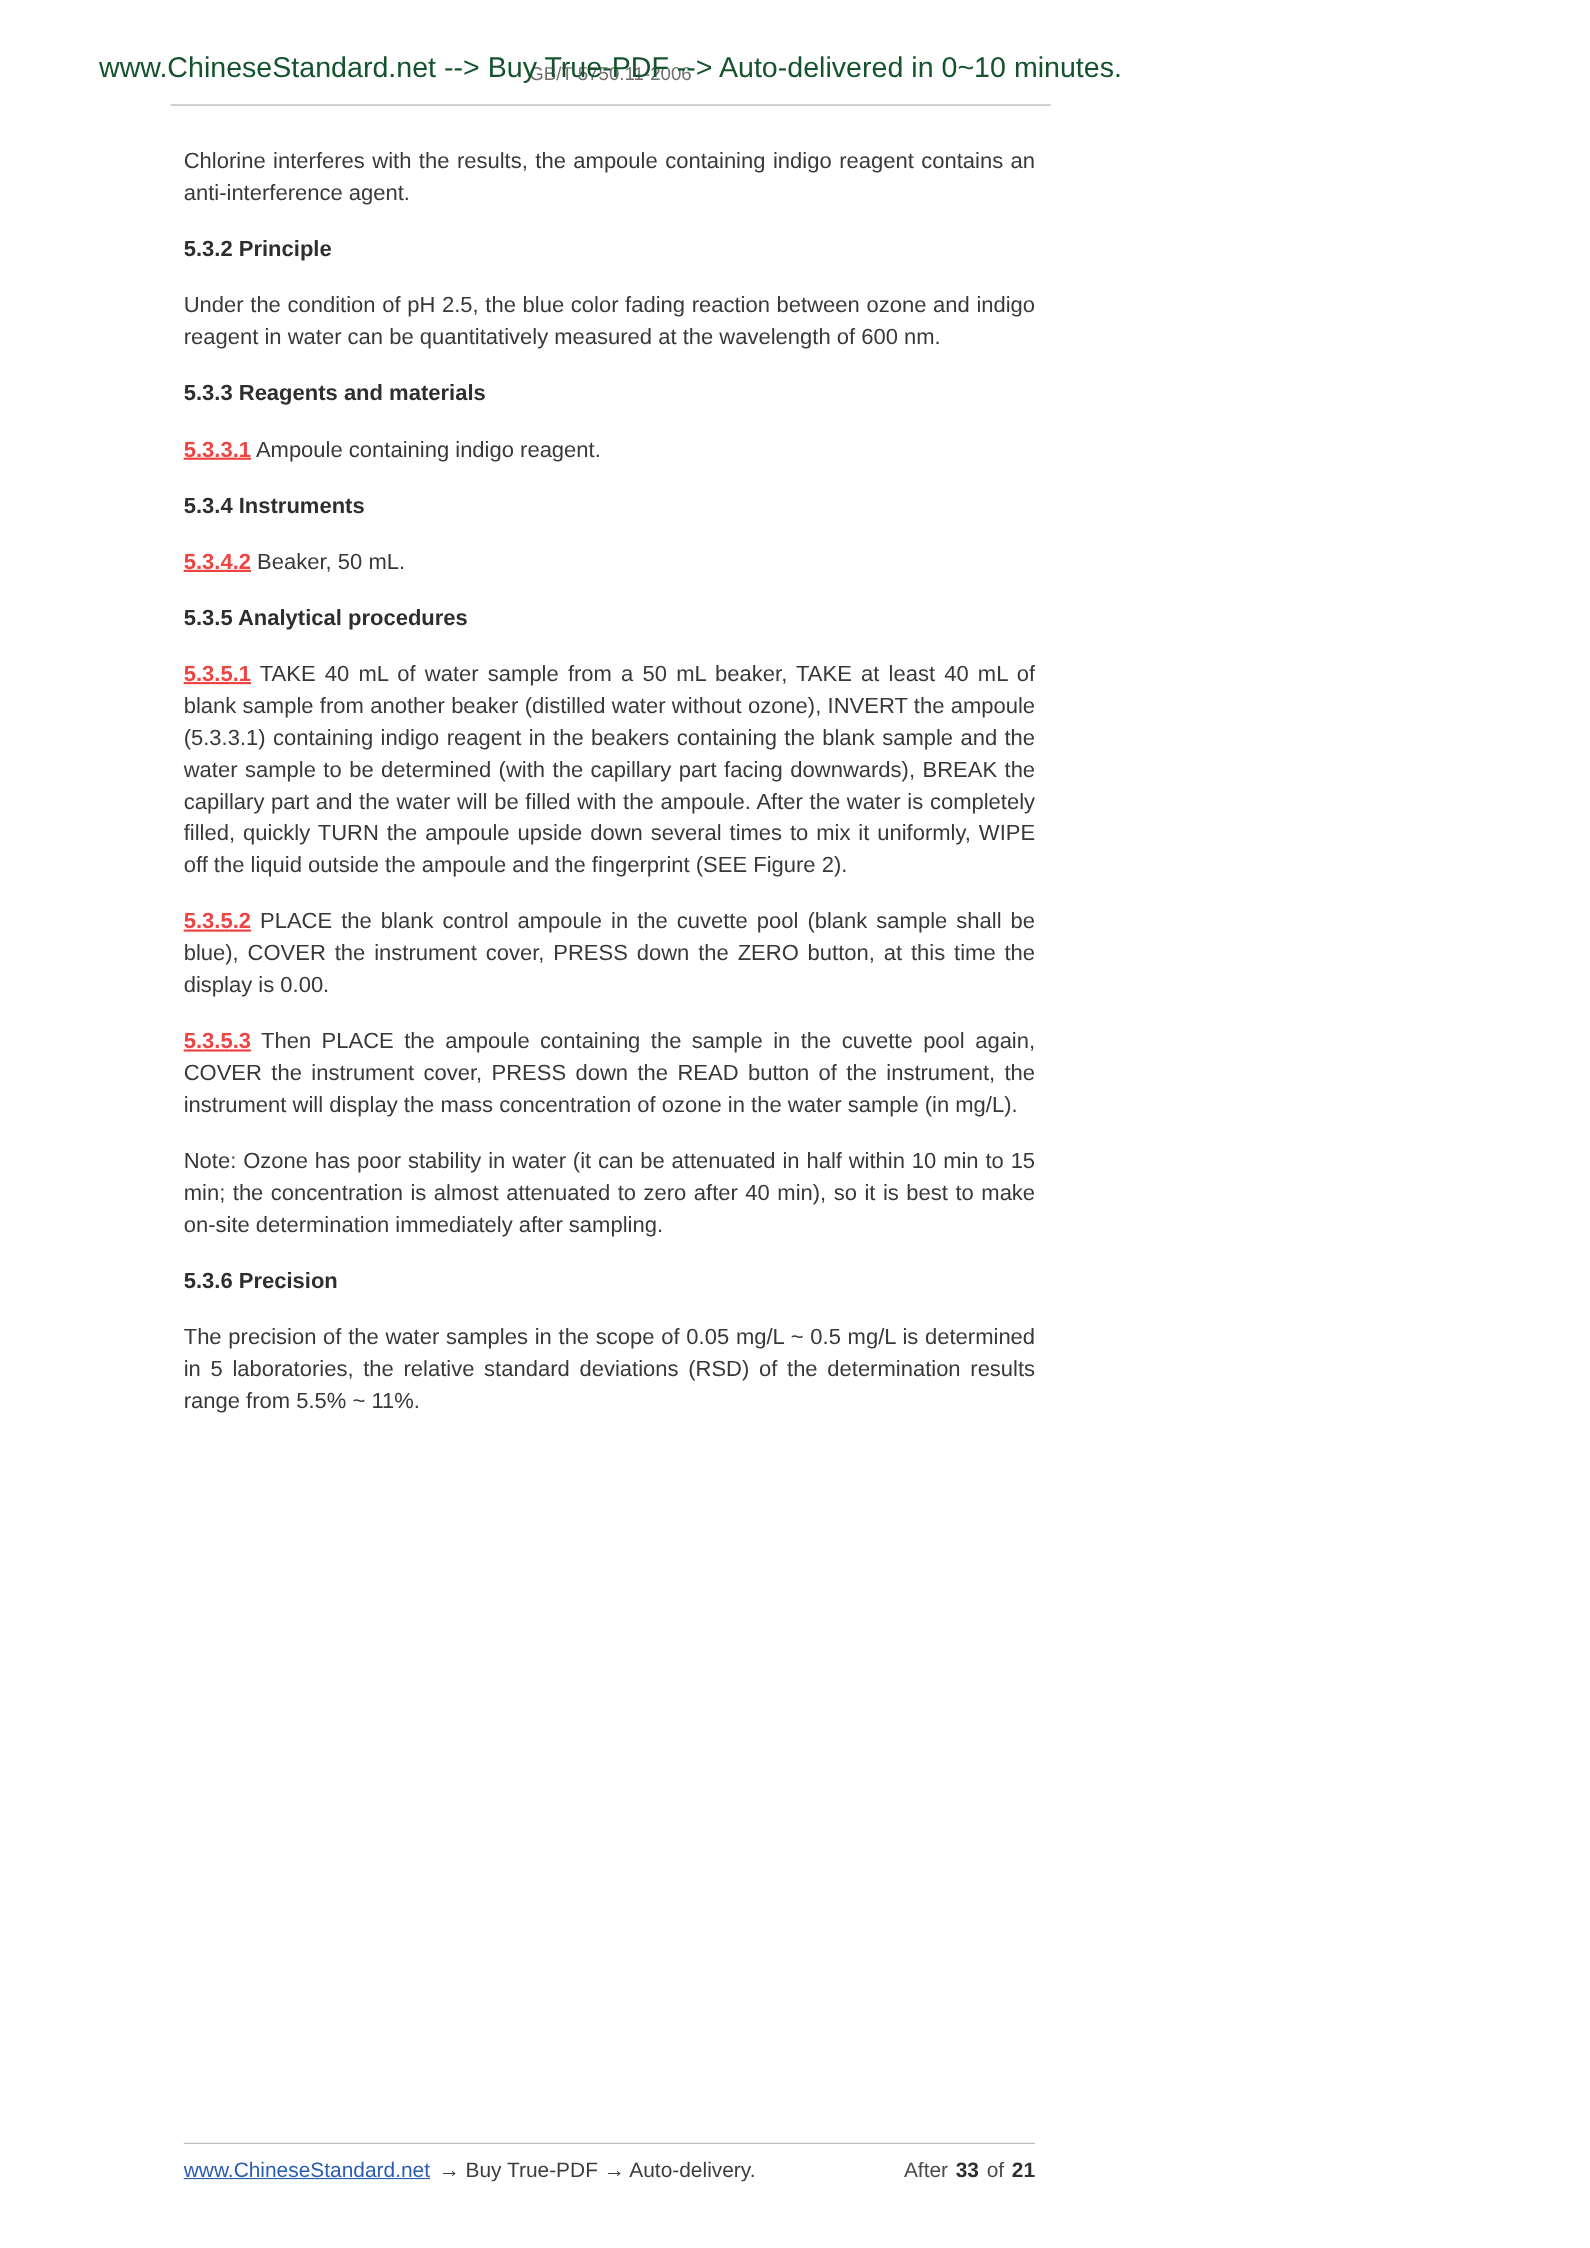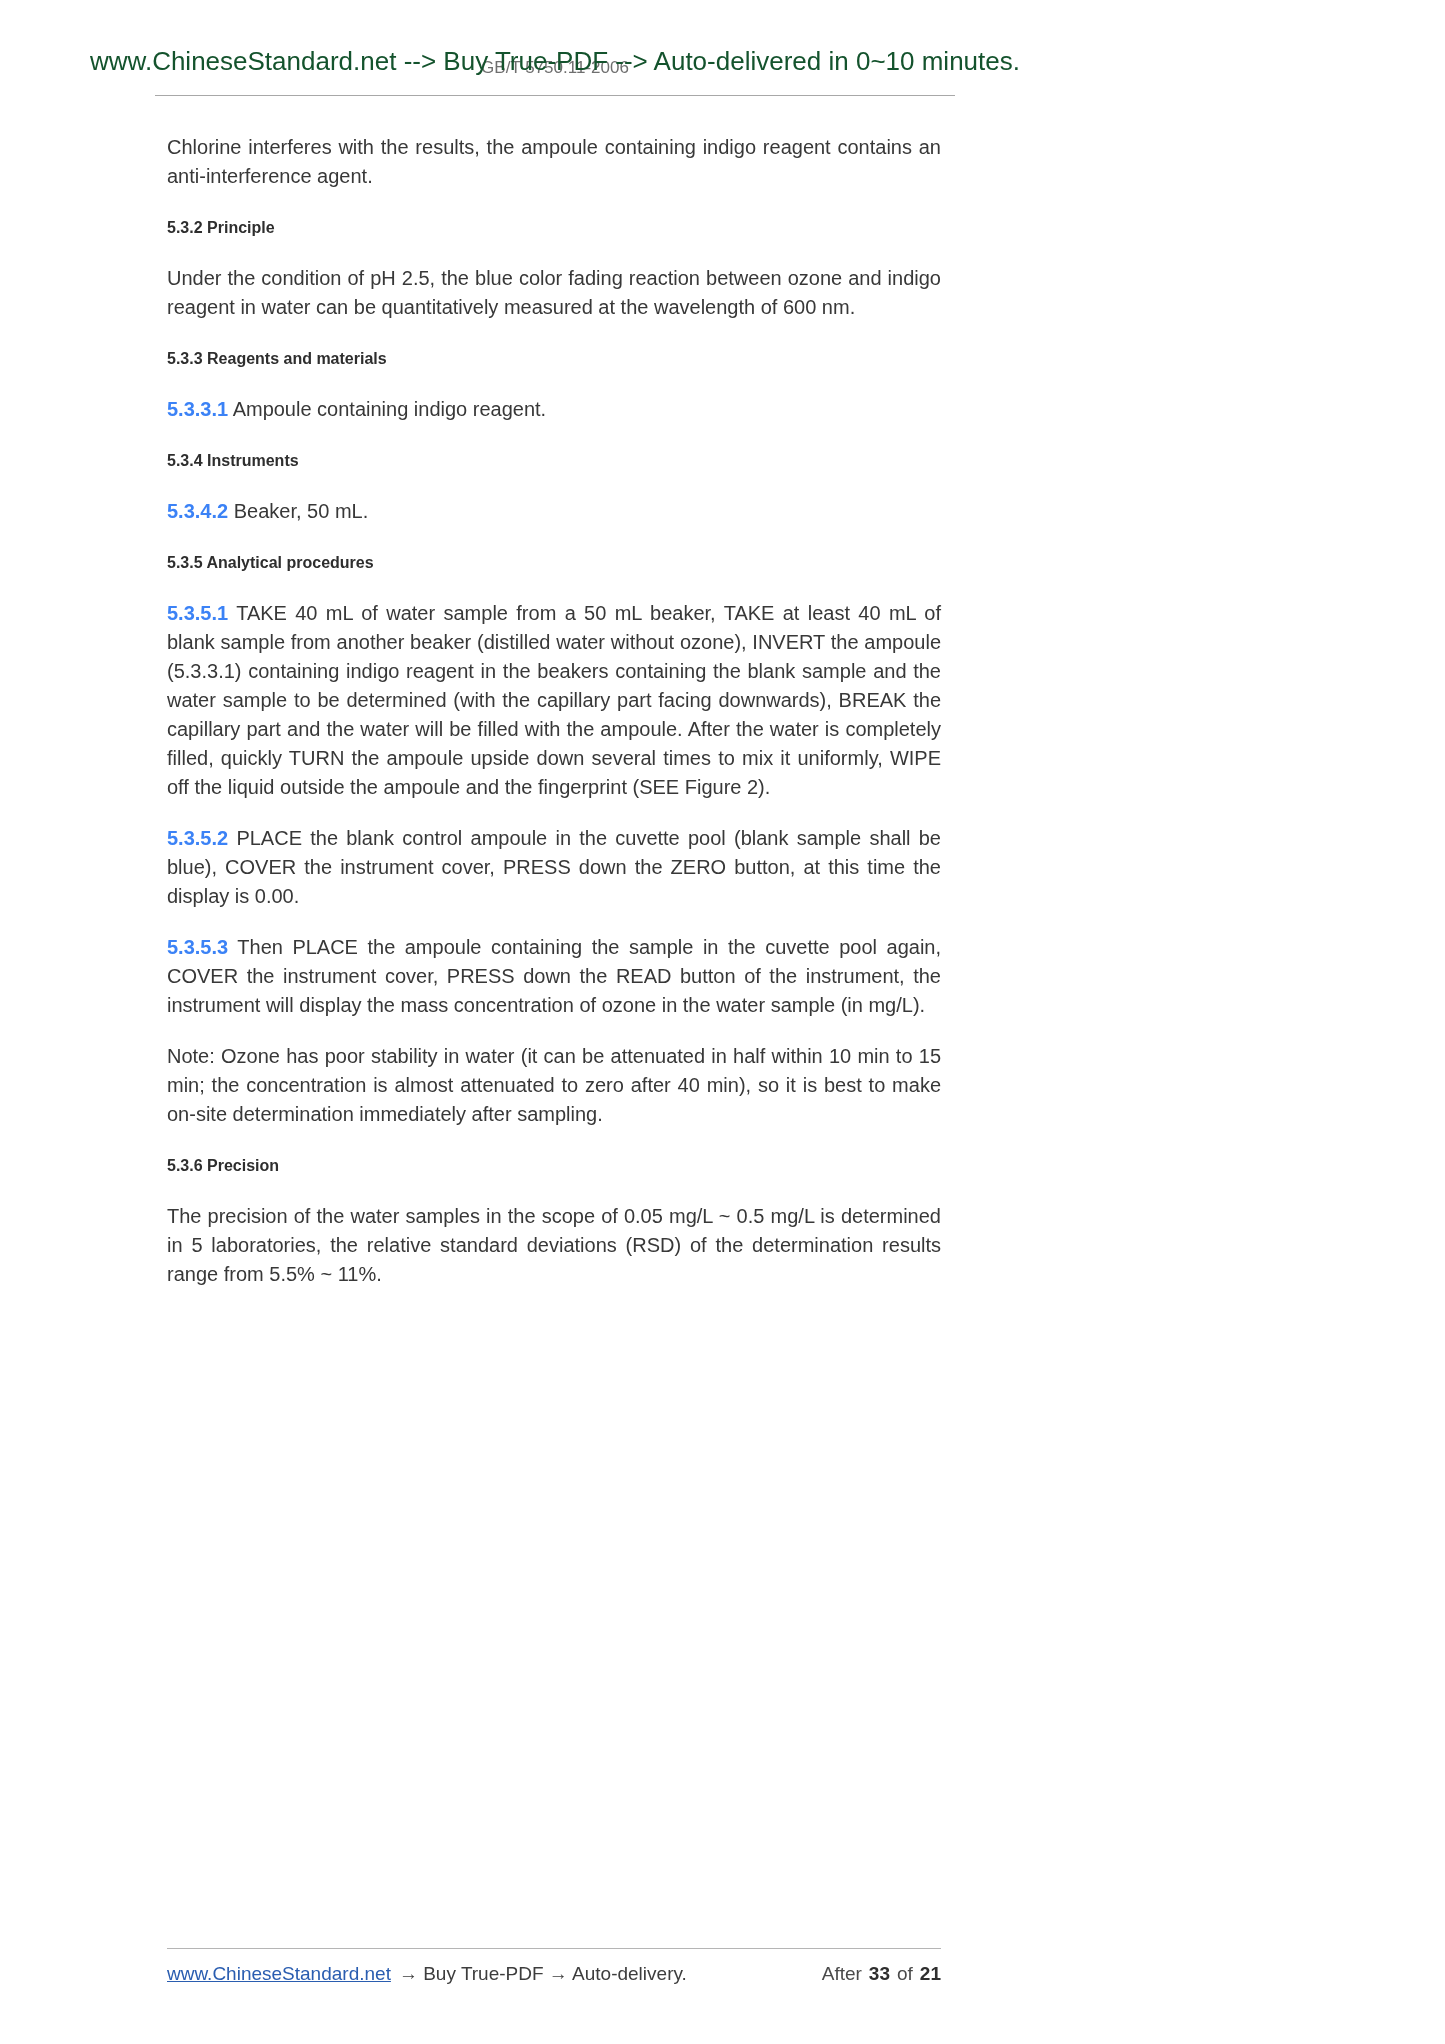--- a/index.html
+++ b/index.html
@@ -64,28 +64,29 @@
     font-size: 20px;
     line-height: 29px;
   }
   .content p.para {
     margin: 12px 0 22px 0;
     text-align: justify;
     color: #383838;
   }
   .content h3.heading {
     margin: 0 0 22px 0;
-    font-size: 16px;
+    font-size: 20px;
     line-height: 29px;
     font-weight: bold;
     color: #2e2e2e;
   }
   .content strong.clause {
     font-weight: bold;
-    color: #3b82f6;
+    color: #ef4444;
+    text-decoration: underline;
   }
 
   
   .footer-rule {
     position: absolute;
     top: 1948px;
     left: 167px;
     width: 774px;
     border-top: 1px solid #b5b5b5;
   }

